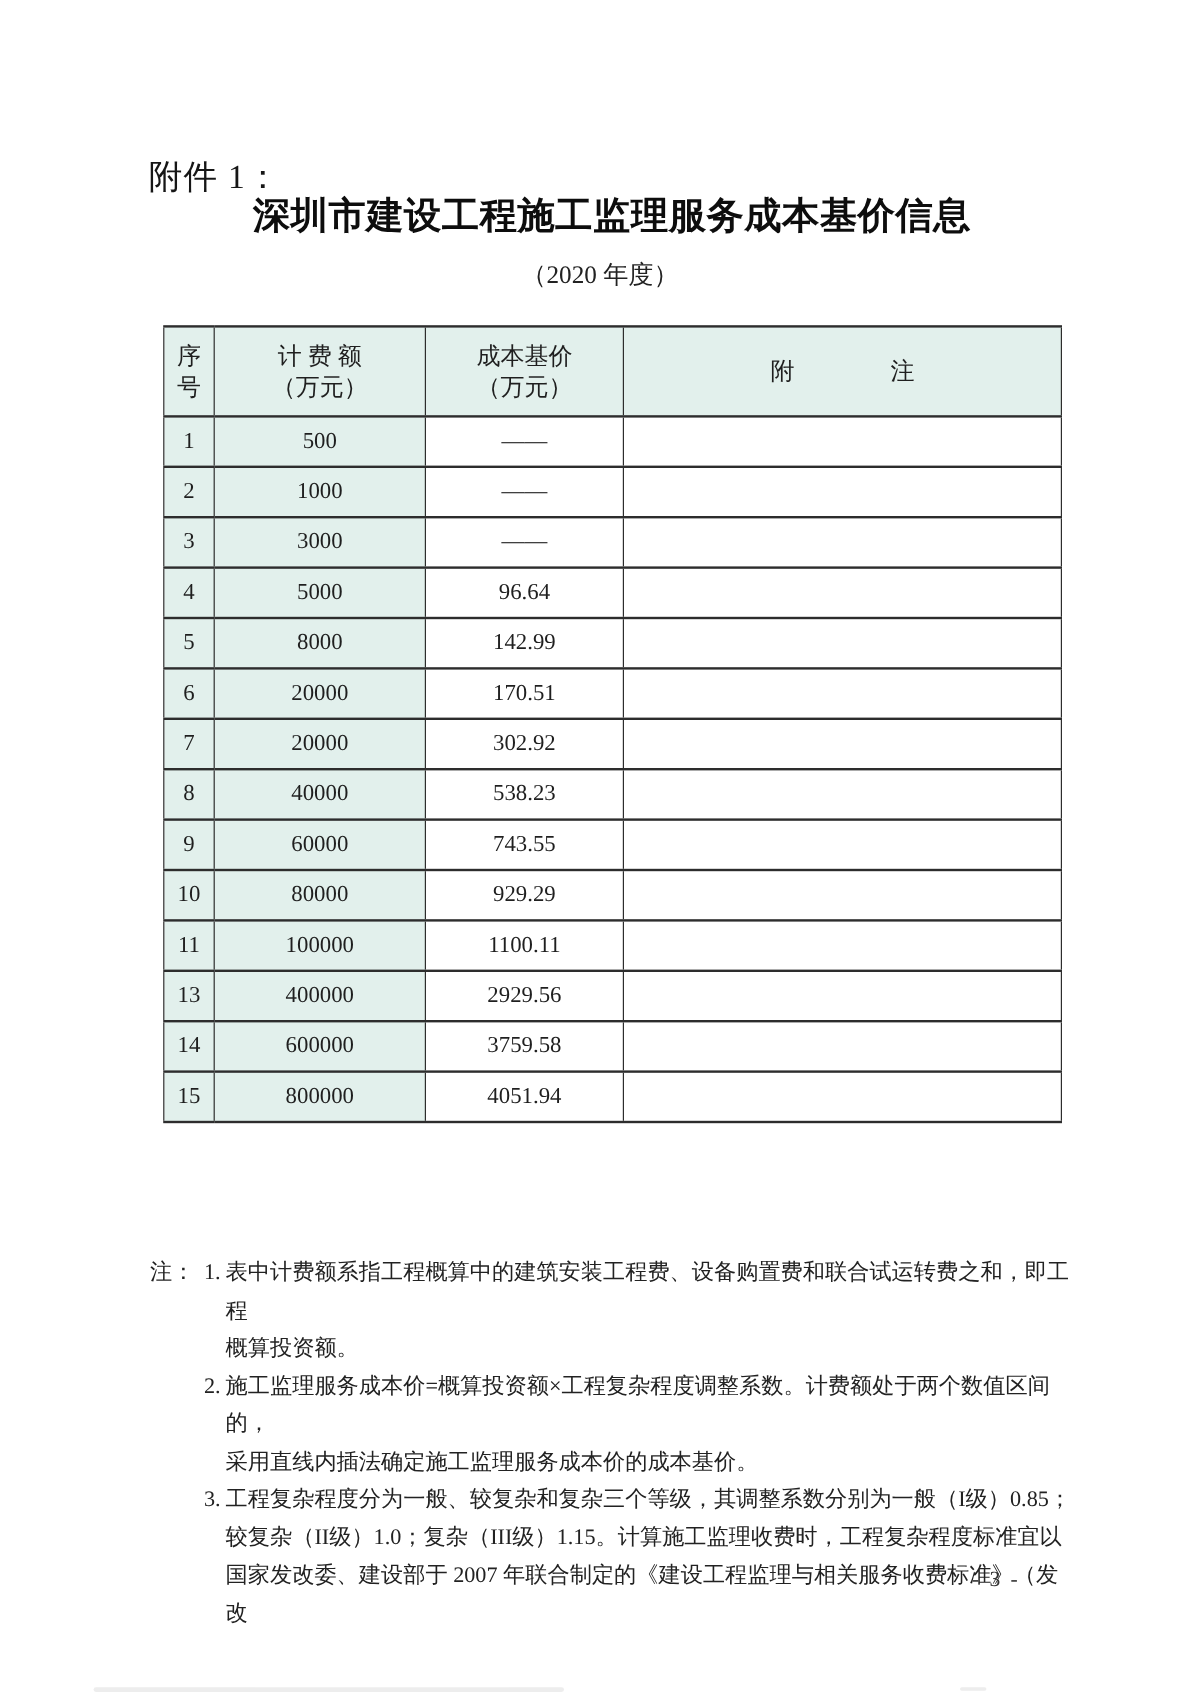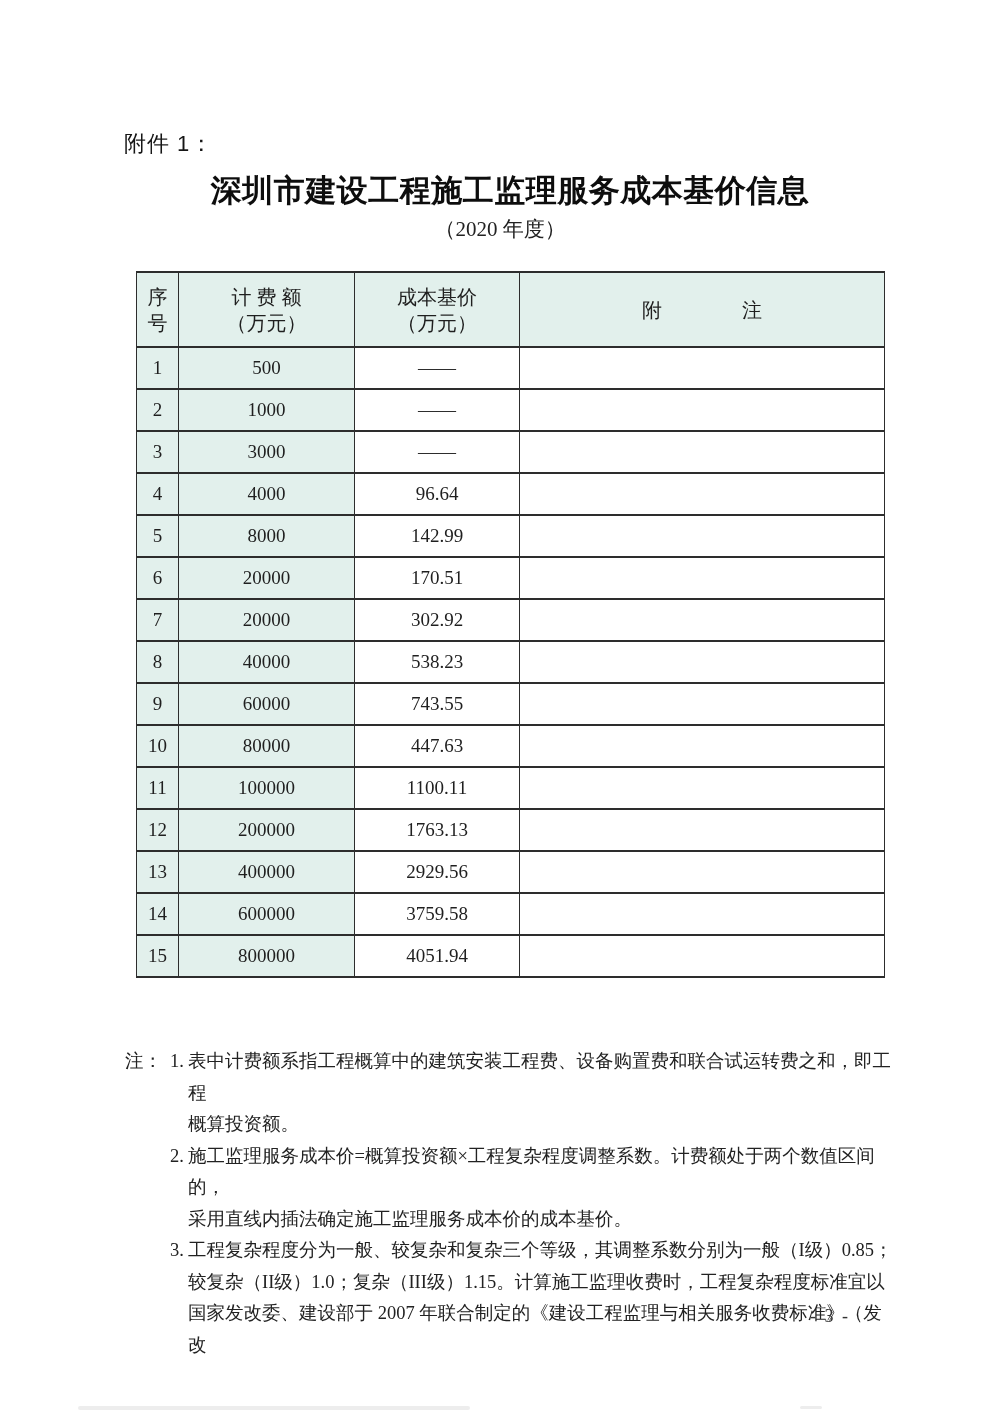--- a/index.html
+++ b/index.html
@@ -6,25 +6,25 @@
   .page{
     position:relative;
     width:1000px;height:1412px;
     background:#ffffff;
     overflow:hidden;
     font-family:"Liberation Serif", serif;
     color:#1b1b1b;
   }
   .attachment-label{
     position:absolute;left:124px;top:129px;
-    font-family:Liberation Sans, sans-serif;
-    font-size:22px;letter-spacing:1px;color:#161616;
+    font-family:Liberation Serif, serif;
+    font-size:28px;letter-spacing:1px;color:#161616;
   }
   .doc-title{
-    position:absolute;left:0;top:170px;width:1000px;
+    position:absolute;left:0;top:159px;width:1000px;
     padding-left:20px;box-sizing:border-box;
     text-align:center;
     font-family:"Liberation Sans", sans-serif;
     font-weight:bold;
     font-size:31px;letter-spacing:0.5px;color:#0d0d0d;
   }
   .doc-subtitle{
     position:absolute;left:0;top:215px;width:1000px;
     box-sizing:border-box;
     text-align:center;
@@ -122,21 +122,21 @@
           <td class="c4"></td>
         </tr>
         <tr>
           <td class="c1">3</td>
           <td class="c2">3000</td>
           <td class="c3">——</td>
           <td class="c4"></td>
         </tr>
         <tr>
           <td class="c1">4</td>
-          <td class="c2">4000</td>
+          <td class="c2">5000</td>
           <td class="c3">96.64</td>
           <td class="c4"></td>
         </tr>
         <tr>
           <td class="c1">5</td>
           <td class="c2">8000</td>
           <td class="c3">142.99</td>
           <td class="c4"></td>
         </tr>
         <tr>
@@ -159,36 +159,30 @@
         </tr>
         <tr>
           <td class="c1">9</td>
           <td class="c2">60000</td>
           <td class="c3">743.55</td>
           <td class="c4"></td>
         </tr>
         <tr>
           <td class="c1">10</td>
           <td class="c2">80000</td>
-          <td class="c3">447.63</td>
+          <td class="c3">929.29</td>
           <td class="c4"></td>
         </tr>
         <tr>
           <td class="c1">11</td>
           <td class="c2">100000</td>
           <td class="c3">1100.11</td>
           <td class="c4"></td>
         </tr>
         <tr>
-          <td class="c1">12</td>
-          <td class="c2">200000</td>
-          <td class="c3">1763.13</td>
-          <td class="c4"></td>
-        </tr>
-        <tr>
           <td class="c1">13</td>
           <td class="c2">400000</td>
           <td class="c3">2929.56</td>
           <td class="c4"></td>
         </tr>
         <tr>
           <td class="c1">14</td>
           <td class="c2">600000</td>
           <td class="c3">3759.58</td>
           <td class="c4"></td>

